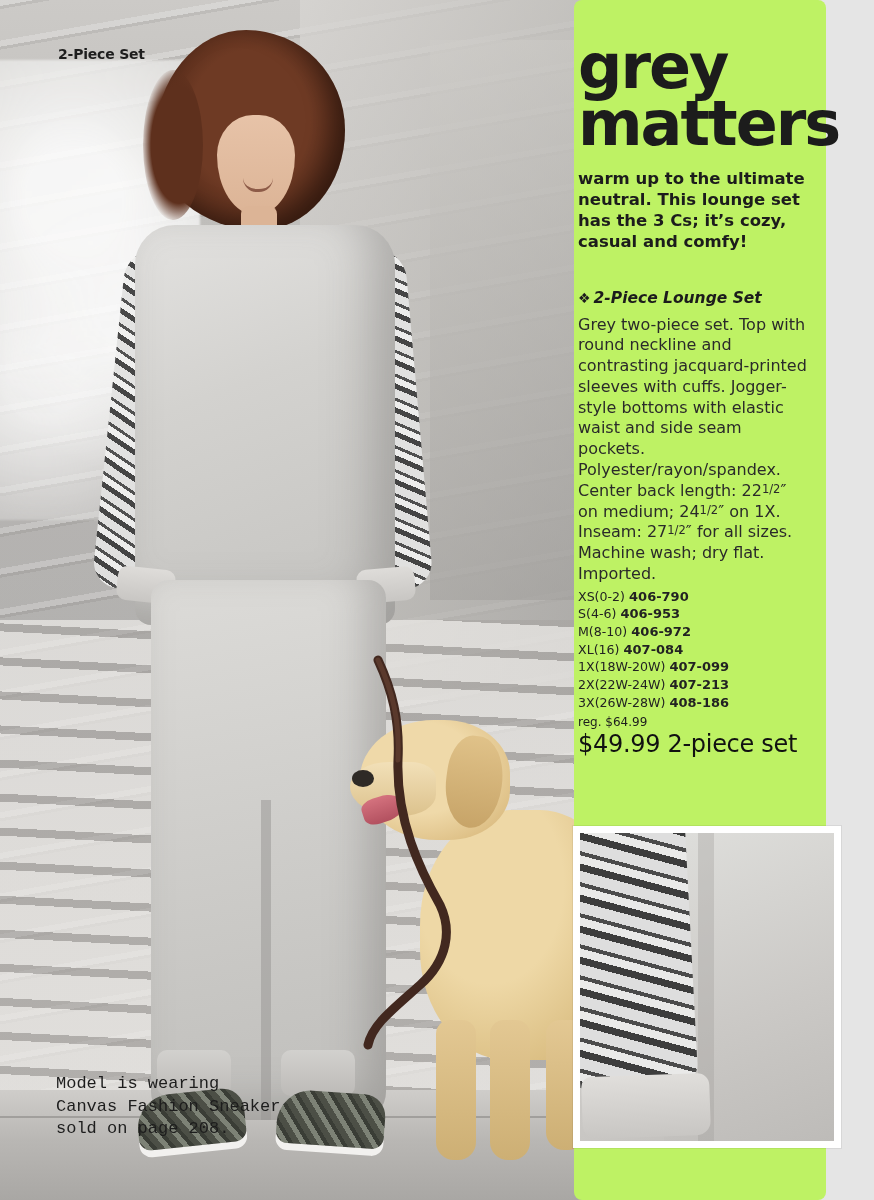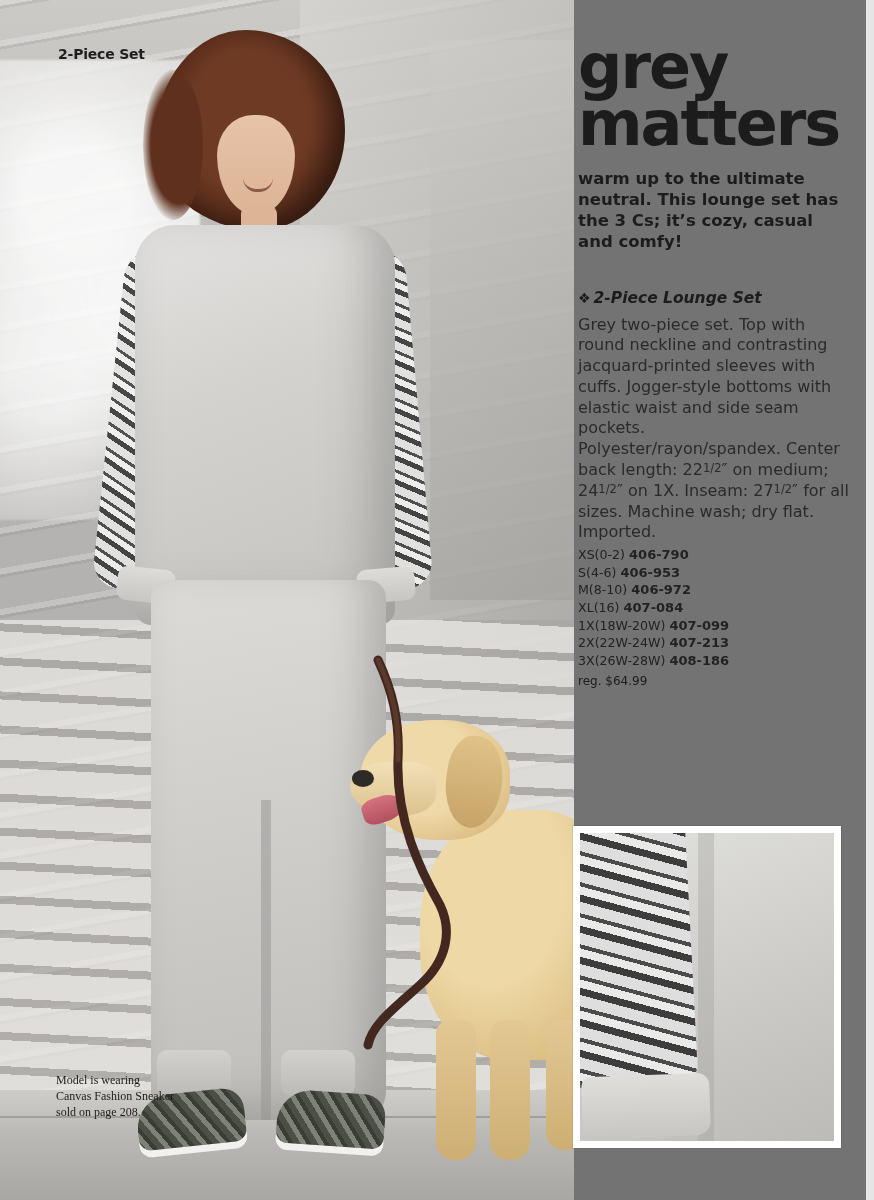--- a/index.html
+++ b/index.html
@@ -211,22 +211,23 @@
   .dog-leg3 { left: 196px; height: 130px; }
   .leash {
     position:absolute; left: 0; top: 0; width: 100%; height: 100%;
     pointer-events:none;
   }
 
   
   .right-col {
     position: absolute;
     left: 574px; top: 0;
-    width: 292px; height: 1200px;
-    background: #737373;
+    width: 252px; height: 1200px;
+    background: #bef264;
+    border-radius: 8px;
   }
   .headline {
     font-family: "DejaVu Sans", sans-serif;
     font-weight: 700;
     font-size: 62px;
     line-height: 0.92;
     letter-spacing: -2px;
     color: #1c1c1c;
     padding: 38px 14px 0 4px;
   }
@@ -319,22 +320,22 @@
     left: 58px; top: 46px;
     font-family: "DejaVu Sans", sans-serif;
     font-weight: 700;
     font-size: 14px;
     color: #1e1e1e;
     letter-spacing: -0.2px;
   }
   .model-note {
     position: absolute;
     left: 56px; top: 1073px;
-    font-family: Liberation Serif, serif;
-    font-size: 12px;
+    font-family: Liberation Mono, monospace;
+    font-size: 17px;
     line-height: 1.33;
     color: #1d1d1d;
   }
 </style>
 </head>
 <body>
 
 <div class="photo-stage">
   <div class="photo">
     <div class="stairs"></div>
@@ -431,20 +432,21 @@
         <span>2X(22W-24W)</span>
         <span class="sku">407-213</span>
       </div>
       <div class="size-row">
         <span>3X(26W-28W)</span>
         <span class="sku">408-186</span>
       </div>
     </div>
 
     <div class="reg-price">reg. $64.99</div>
+    <div class="sale-price">$49.99 2-piece set</div>
   </div>
 </div>
 
 <div class="inset">
   <div class="inset-fabric"></div>
   <div class="inset-jacquard"></div>
   <div class="inset-cuff"></div>
 </div>
 
 </body></html>

